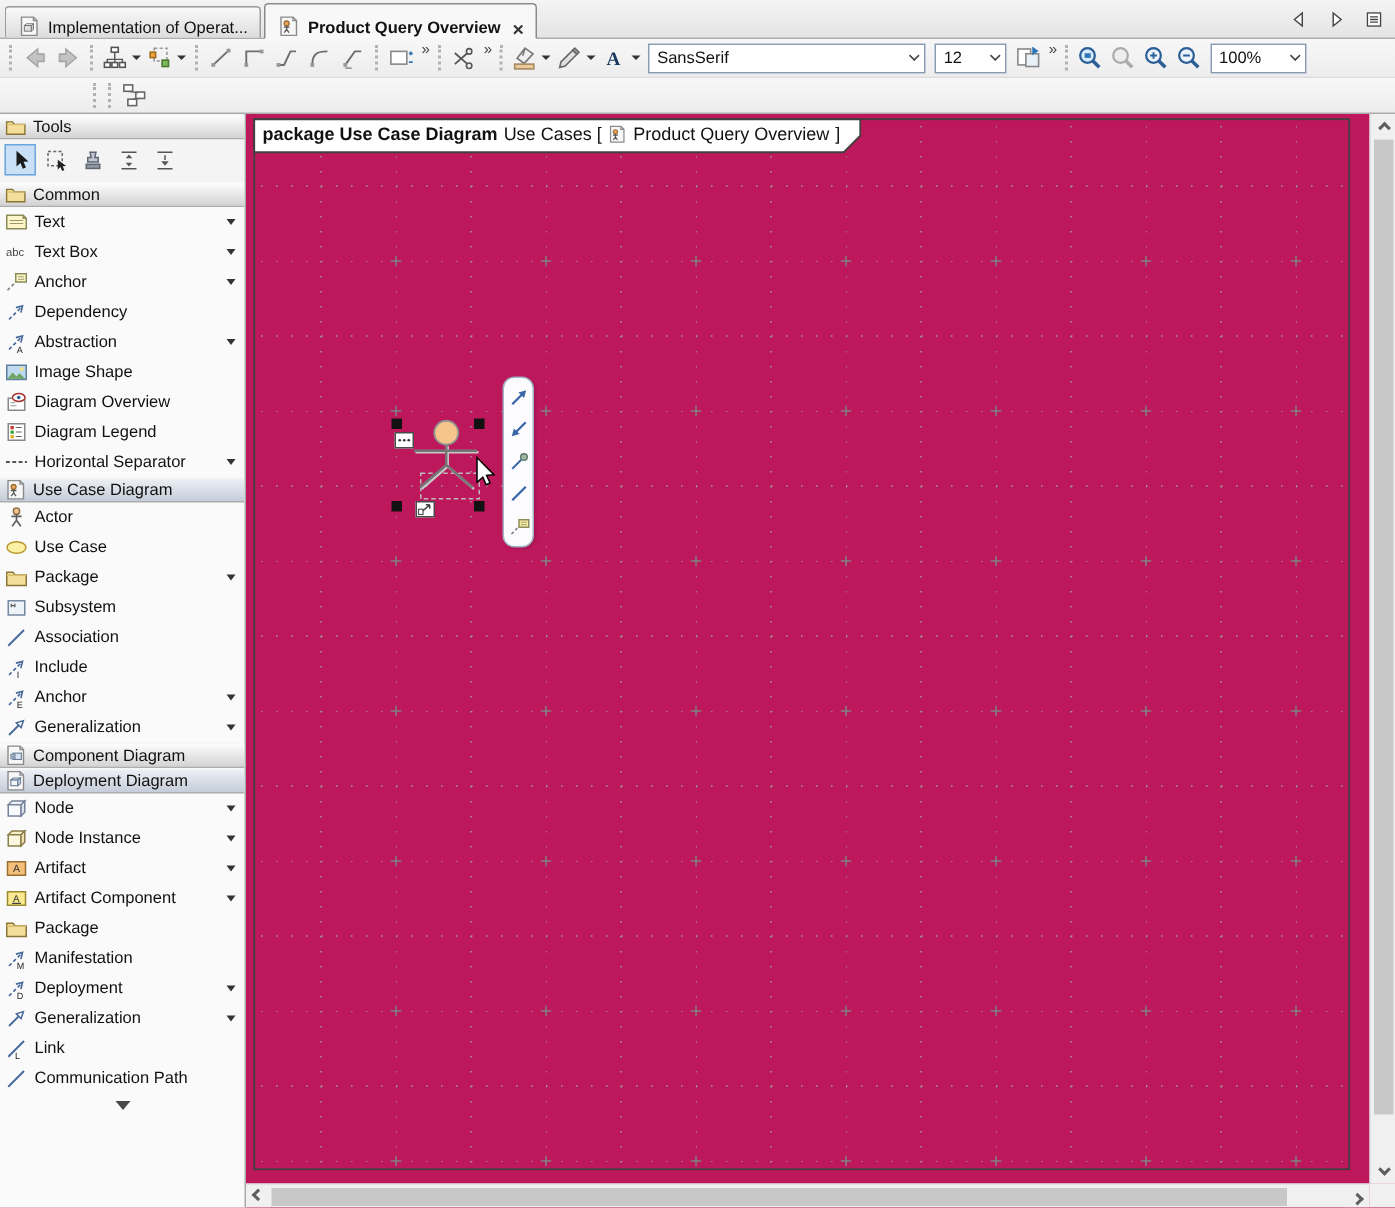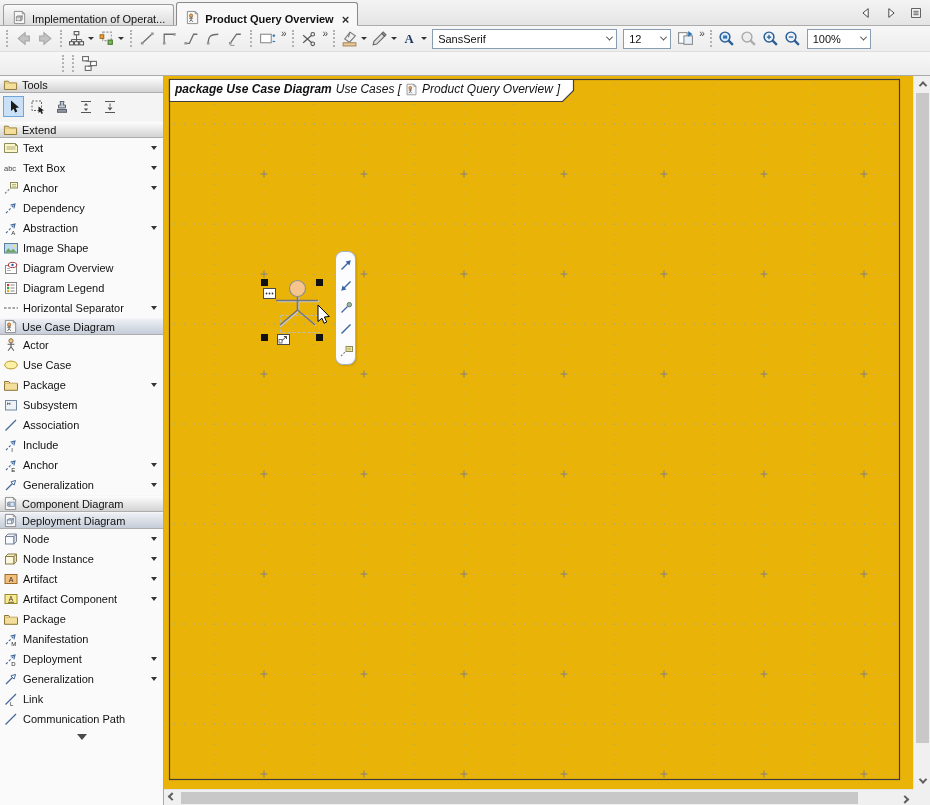--- a/index.html
+++ b/index.html
@@ -52,21 +52,21 @@
   .tool-btn .icon { width:16px; height:16px; }
   .pitem { height:20px; display:flex; align-items:center; gap:4px; padding:0 16px 0 3px; position:relative; }
   .pitem .icon { width:16px; height:16px; }
   .pitem .pdd { position:absolute; right:6px; top:8px; width:0; height:0;
                 border-left:3.5px solid transparent; border-right:3.5px solid transparent; border-top:4px solid #333; }
   .pmore { display:flex; justify-content:center; padding:5px 0; }
   .pmore .tri { width:0; height:0; border-left:5.5px solid transparent; border-right:5.5px solid transparent;
                 border-top:6px solid #494949; }
 
   
-  .canvas-area { position:relative; width:766px; height:729px; background:#eab308; overflow:hidden;font-style:italic; }
+  .canvas-area { position:relative; width:766px; height:729px; background:#be185d; overflow:hidden; }
   .frame-title { position:absolute; left:11px; top:6px; display:flex; align-items:center; gap:4px;
                  font-size:12px; white-space:nowrap; }
   .frame-title .b { font-weight:bold; }
   .frame-title .icon { width:13px; height:13px; }
   .manipulator { position:absolute; left:171px; top:175px; width:21px; height:114px; background:#FCFCFE;
                  border:1px solid #A3B3C6; border-radius:8px; box-shadow:1px 1px 2px rgba(0,0,0,.13);
                  display:flex; flex-direction:column; align-items:center; justify-content:space-evenly; }
   .mbtn { width:17px; height:17px; border:none; background:transparent; padding:0; }
   .selbtn { position:absolute; width:13px; height:11px; background:#FFF; border:1px solid #4A4A4A;
             display:flex; align-items:center; justify-content:center; padding:0; }
@@ -401,21 +401,21 @@
             </span>
           </button>
         </div>
         <div class="phead">
           <span class="icon" style="width:15px;height:15px">
             <svg viewBox="0 0 16 16">
               <path d="M1.5,4.5 h4.2 l1.3,1.8 h7.5 v7 h-13 z" fill="#F3DE9C" stroke="#8B7536"></path>
               <path d="M1.5,6.5 h13" stroke="#D9BE6F"></path>
             </svg>
           </span>
-          <span>Extend</span>
+          <span>Common</span>
         </div>
         <div class="pitem">
           <span class="icon" style="width:16px;height:16px">
             <svg viewBox="0 0 16 16">
               <path d="M1.5,3.5 h11 l2,2 v7 h-13 z" fill="#FCF6C8" stroke="#8C8C5A"></path>
               <path d="M12.5,3.5 v2 h2" fill="none" stroke="#8C8C5A"></path>
               <path d="M3.5,7 h9 M3.5,9 h9" stroke="#9A9A70" stroke-width="0.8"></path>
             </svg>
           </span>
           <span>Text</span>

